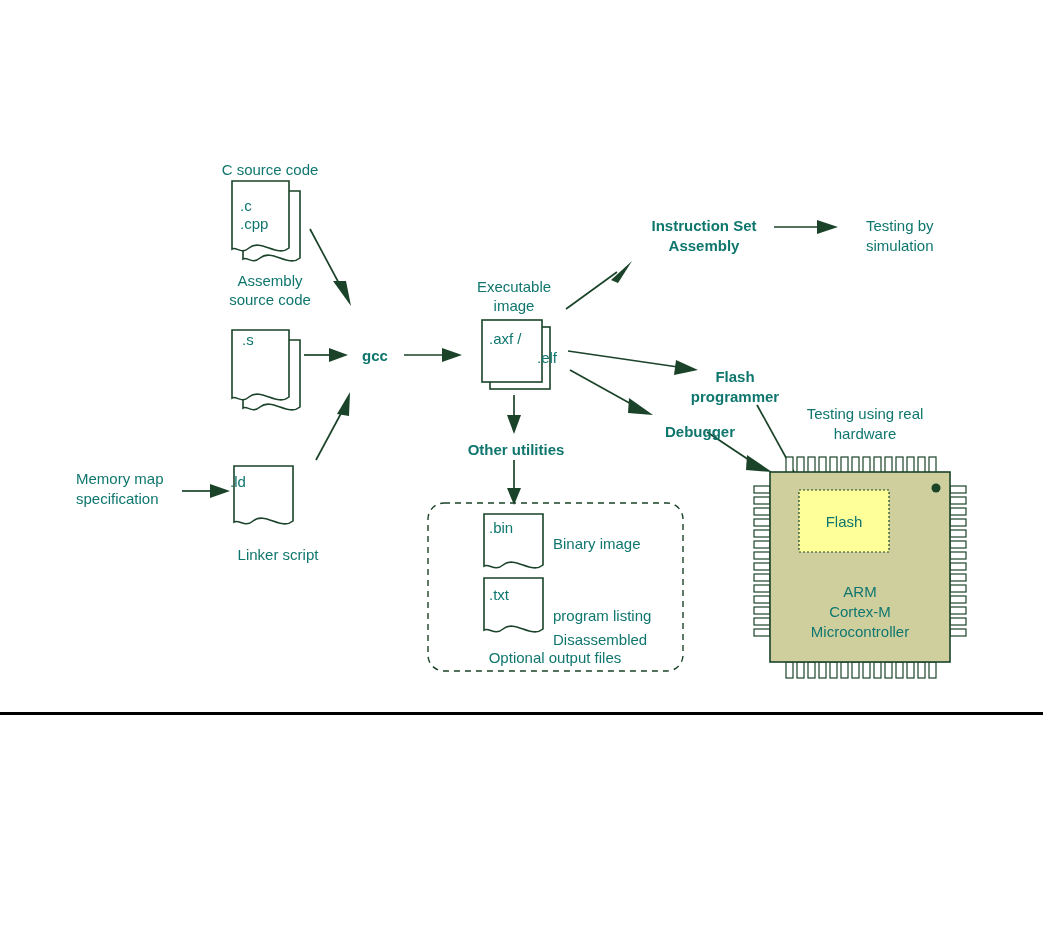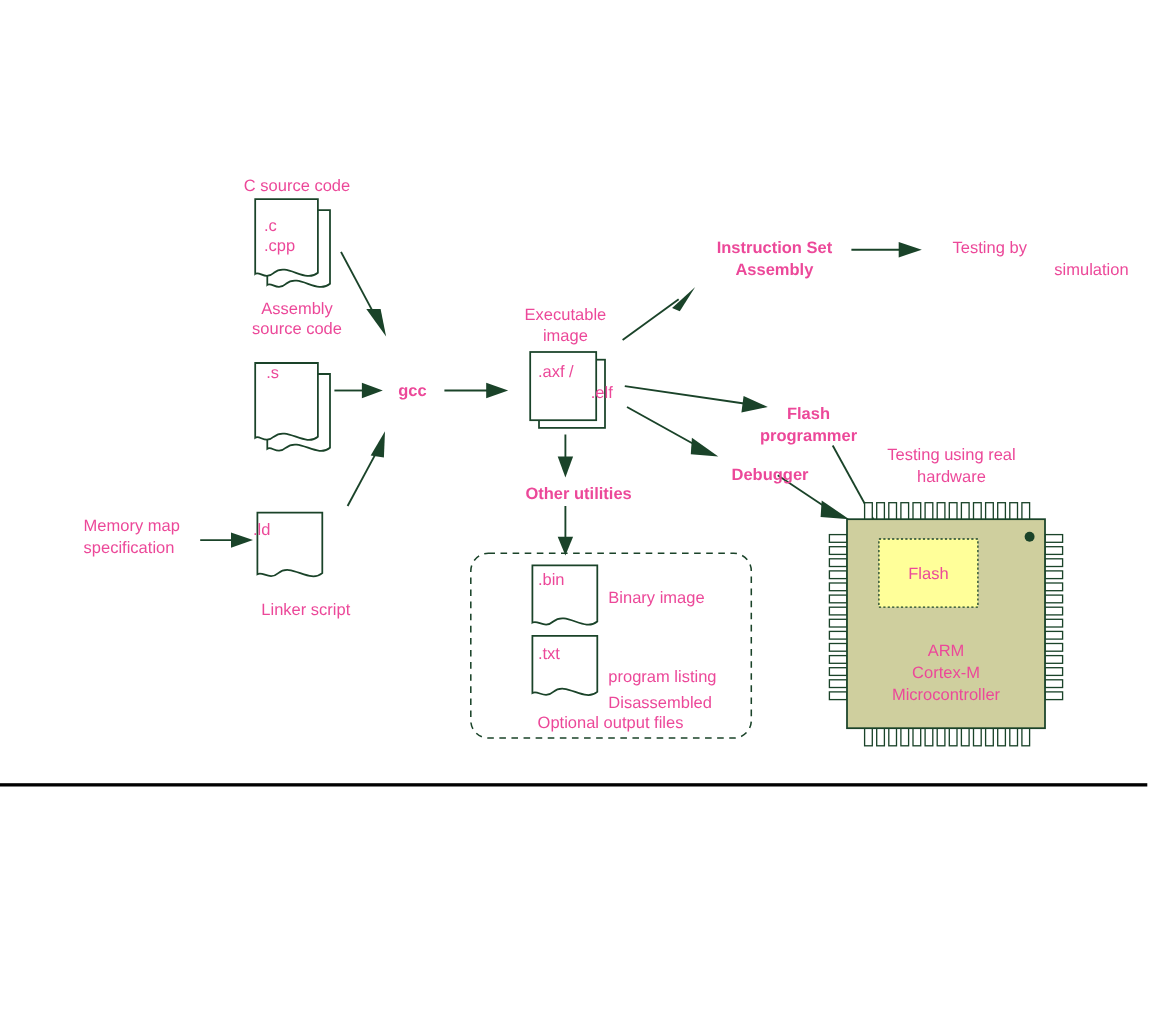--- a/index.html
+++ b/index.html
@@ -16,21 +16,21 @@
     overflow: hidden;
   }
   #canvas {
     position: absolute;
     left: 0; top: 0;
     width: 1063px;
     height: 926px;
   }
   .lbl {
     position: absolute;
-    color: #ec4899;
+    color: #0f766e;
     font-family: "Liberation Sans", sans-serif;
     font-size: 15px;
     line-height: 19px;
     white-space: pre;
     text-align: center;
   }
   .lbl.bold { font-weight: bold; }
   .lbl.left { text-align: left; }
   svg { display: block; }
   .fillwhite { fill: #ffffff; stroke: #1a4329; stroke-width: 1.6; }
@@ -259,28 +259,28 @@
 <div class="lbl" style="left:444px; top:277px; width:140px;">Executable</div>
 <div class="lbl" style="left:444px; top:296px; width:140px;">image</div>
 
 <div class="lbl left" style="left:489px; top:329px; width:70px;">.axf /</div>
 <div class="lbl left" style="left:497px; top:348px; width:70px;margin-left:40px;">.elf</div>
 
 <div class="lbl bold" style="left:633px; top:216px; width:142px;">Instruction Set</div>
 <div class="lbl bold" style="left:633px; top:236px; width:142px;">Assembly</div>
 
 <div class="lbl left" style="left:866px; top:216px; width:160px;">Testing by</div>
-<div class="lbl left" style="left:866px; top:236px; width:160px;text-align:right;">simulation</div>
+<div class="lbl left" style="left:866px; top:236px; width:160px;">simulation</div>
 
 <div class="lbl bold" style="left:670px; top:367px; width:130px;">Flash</div>
 <div class="lbl bold" style="left:670px; top:387px; width:130px;">programmer</div>
 
 <div class="lbl bold" style="left:645px; top:422px; width:110px;">Debugger</div>
 
-<div class="lbl bold" style="left:460px; top:440px; width:132px;">Other utilities</div>
+<div class="lbl bold" style="left:450px; top:440px; width:132px;">Other utilities</div>
 
 <div class="lbl" style="left:780px; top:404px; width:170px;">Testing using real</div>
 <div class="lbl" style="left:780px; top:424px; width:170px;">hardware</div>
 
 <div class="lbl left" style="left:489px; top:518px; width:60px;">.bin</div>
 <div class="lbl left" style="left:489px; top:585px; width:60px;">.txt</div>
 
 <div class="lbl left" style="left:553px; top:534px; width:140px;">Binary image</div>
 
 <div class="lbl left" style="left:553px; top:586px; width:150px;margin-top:44px;">Disassembled</div>

